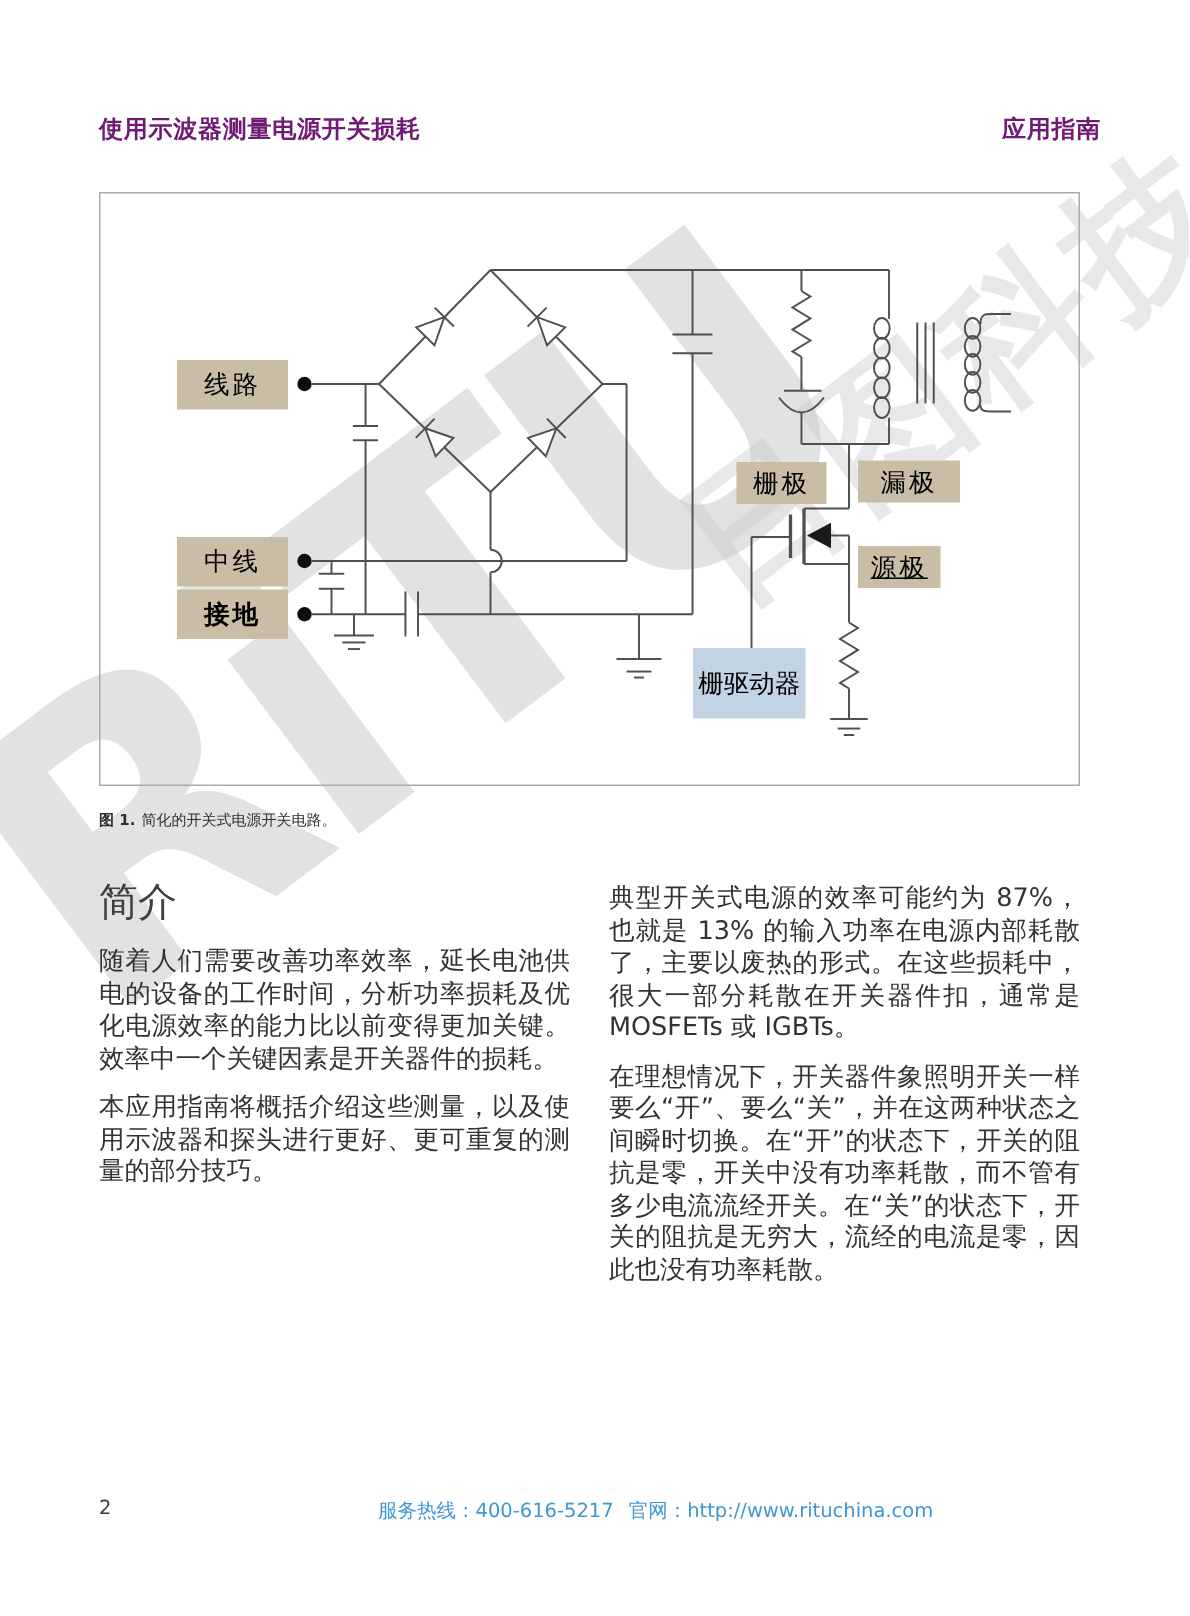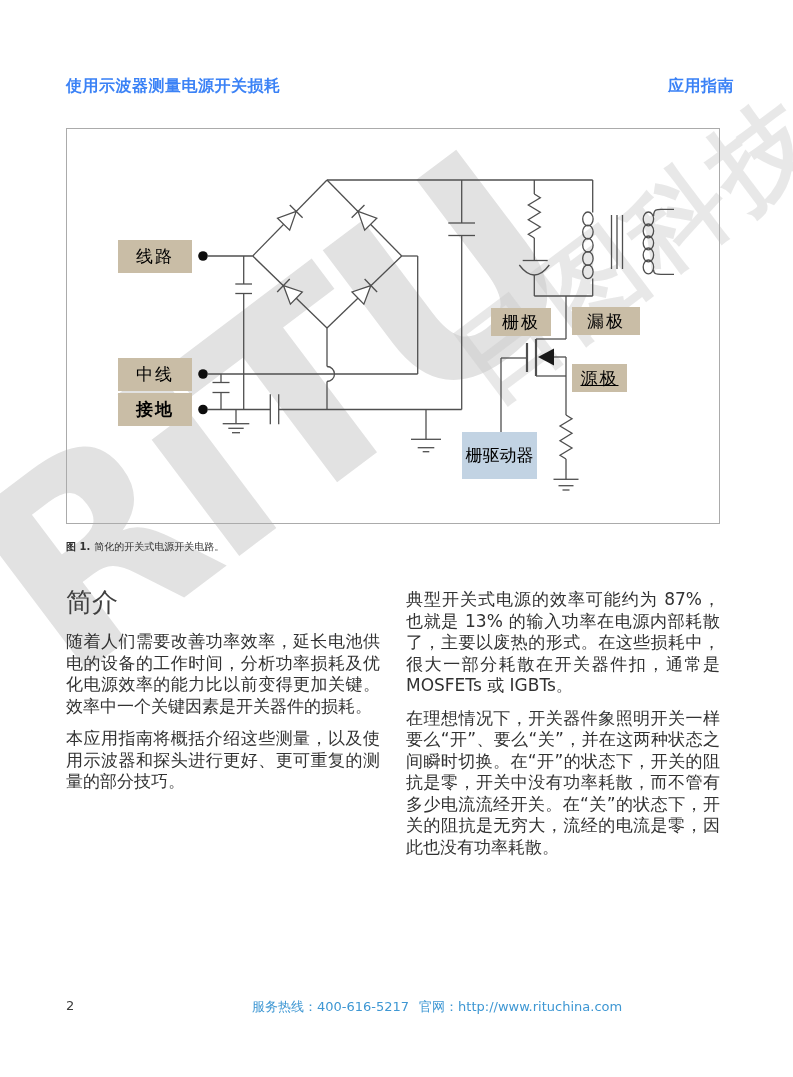--- a/index.html
+++ b/index.html
@@ -19,21 +19,21 @@
     left:468px; top:322px; font-size:100px; line-height:110px; font-weight:bold;
     color:rgba(199,199,199,.42); letter-spacing:6px;
     transform:rotate(-37deg); transform-origin:0 50%;
   }
   
   .header {
     position:absolute; z-index:2; left:66px; right:59px; top:76px;
     display:flex; justify-content:space-between; align-items:baseline;
   }
   .header .h-title, .header .h-doctype {
-    color:#3b82f6; font-size:16px; font-weight:600; letter-spacing:.5px;font-family:Liberation Mono, monospace;
+    color:#701a75; font-size:16px; font-weight:600; letter-spacing:.5px;font-family:Liberation Mono, monospace;
   }
   
   .figure-box {
     position:absolute; z-index:2; left:66px; top:128px; width:654px; height:396px;
     border:1px solid #ababab;
   }
   .figure-box svg { position:absolute; left:0; top:0; }
   .cLabel {
     position:absolute; background:#c9bda6; color:#000000;
     display:flex; align-items:center; justify-content:center;

